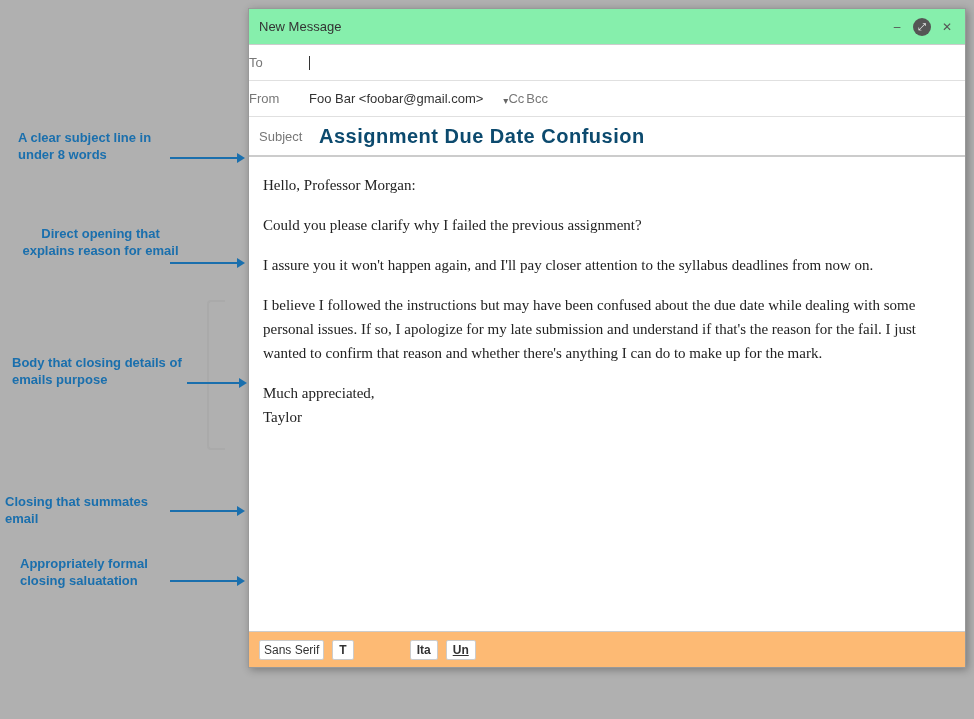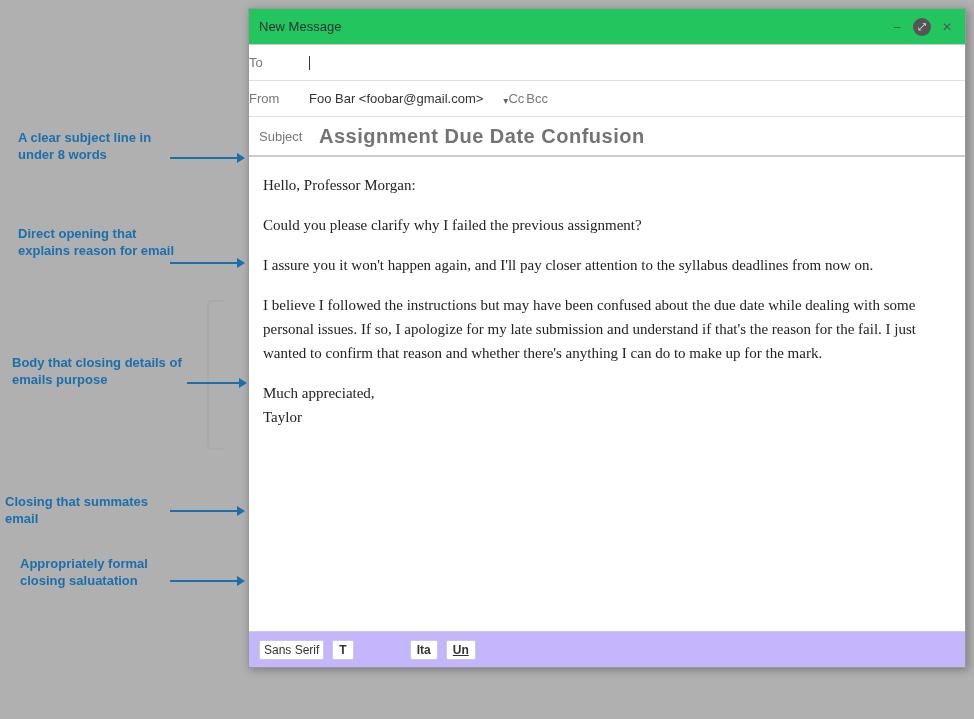--- a/index.html
+++ b/index.html
@@ -29,21 +29,21 @@
       top: 8px;
       width: 718px;
       height: 660px;
       background: white;
       border: 1px solid #999;
       box-shadow: 2px 2px 8px rgba(0,0,0,0.3);
     }
 
     
     .title-bar {
-      background: #22c55e;
+      background: #86efac;
       border-bottom: 1px solid #ccc;
       height: 36px;
       display: flex;
       align-items: center;
       justify-content: space-between;
       padding: 0 10px;
     }
 
     .title-bar-title {
       font-size: 13px;
@@ -145,21 +145,21 @@
     .subject-label {
       color: #777;
       font-size: 13px;
       width: 60px;
       flex-shrink: 0;
     }
 
     .subject-value {
       font-size: 20px;
       font-weight: bold;
-      color: #737373;
+      color: #0c4a6e;
       letter-spacing: 0.5px;
     }
 
     
     .email-body {
       padding: 16px 14px;
       font-size: 15px;
       color: #222;
       line-height: 1.6;
       font-family: Georgia, serif;
@@ -169,21 +169,21 @@
       margin-bottom: 16px;
     }
 
     
     .email-toolbar {
       position: absolute;
       bottom: 0;
       left: 0;
       right: 0;
       height: 36px;
-      background: #c4b5fd;
+      background: #fdba74;
       border-top: 1px solid #ccc;
       display: flex;
       align-items: center;
       padding: 0 10px;
       gap: 8px;
     }
 
     .toolbar-font {
       font-size: 12px;
       color: #333;
@@ -260,21 +260,21 @@
 
 </div>
 
 <div class="annotation" style="left:18px; top:130px;">A clear subject line in under 8 words</div>
 
 <div style="position:absolute; left:170px; top:157px; width:75px; height:2px; display:flex; align-items:center;">
   <div style="flex:1; height:2px; background:#1a6fad;"></div>
   <div style="width:0;height:0;border-top:5px solid transparent;border-bottom:5px solid transparent;border-left:8px solid #1a6fad;"></div>
 </div>
 
-<div class="annotation" style="left:18px; top:226px;">Direct opening that explains reason for email</div>
+<div class="annotation" style="left:18px; top:226px;text-align:center;">Direct opening that explains reason for email</div>
 
 <div style="position:absolute; left:170px; top:262px; width:75px; height:2px; display:flex; align-items:center;">
   <div style="flex:1; height:2px; background:#1a6fad;"></div>
   <div style="width:0;height:0;border-top:5px solid transparent;border-bottom:5px solid transparent;border-left:8px solid #1a6fad;"></div>
 </div>
 
 <div style="position:absolute; left:207px; top:300px; width:18px; height:150px; border:2px solid #aaa; border-right:none; border-radius:4px 0 0 4px;"></div>
 
 <div class="annotation" style="left:12px; top:355px; width:175px;">Body that closing details of emails purpose</div>
 

